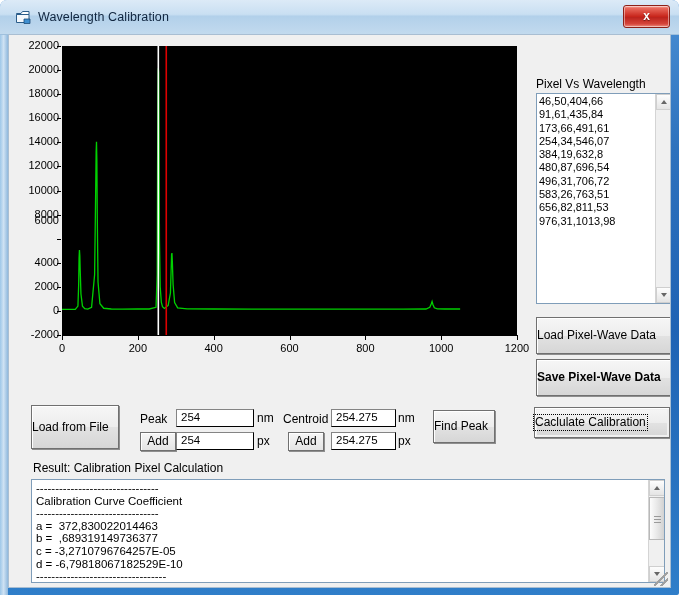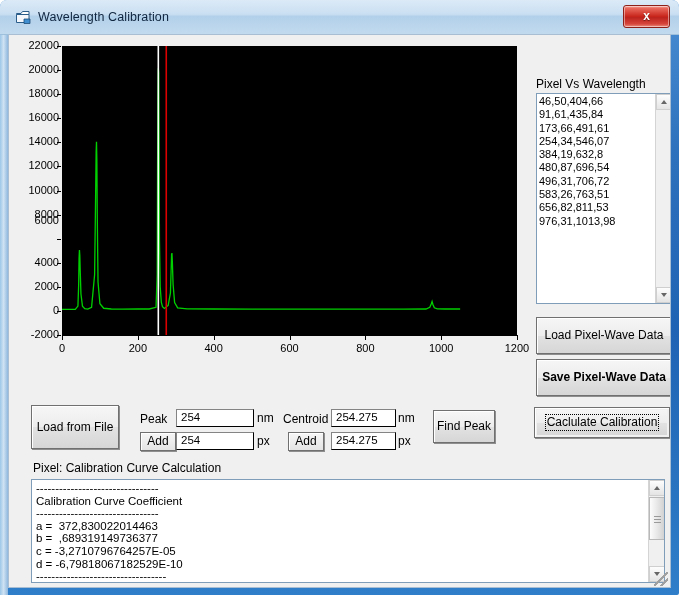--- a/index.html
+++ b/index.html
@@ -137,21 +137,21 @@
     width:7px; height:7px;
     background: repeating-linear-gradient(to bottom,#9a9a9a 0 1px,transparent 1px 3px);
   }
   
   .btn {
     position: absolute;
     background: linear-gradient(to bottom,#f6f6f6 0%, #ededed 50%, #e2e2e2 51%, #d6d6d6 100%);
     border: 1px solid #707070;
     box-sizing: border-box;
     font-size: 12px; color: #000;
-    display: flex; align-items: center; justify-content: center;
+    display: flex; align-items: center; justify-content: flex-start;
     text-align: center;
     box-shadow: inset 1px 1px 0 #ffffff, 1px 1px 0 #8e8e8e;
     cursor: default;
     line-height: 13px;
   }
   .btn.focus { box-shadow: inset 1px 1px 0 #ffffff, 1px 1px 0 #8e8e8e, inset 0 0 0 2px #f0f0f0; }
   .btn.focus .inner { outline: 1px dotted #000; outline-offset: 1px; display:block; }
   #btn-load-pw  { left: 527px; top: 282px; width: 136px; height: 37px; }
   #btn-save-pw  { left: 527px; top: 324px; width: 136px; height: 37px; font-weight: bold; }
   #btn-calc     { left: 525px; top: 372px; width: 136px; height: 31px; }
@@ -321,21 +321,21 @@
     <div class="lbl" style="left:389px; top:376px;">nm</div>
 
     <div class="btn-sm" style="left:279px; top:397px;">Add</div>
     <div class="fld" style="left:322px; top:397px; width:65px;">254.275</div>
     <div class="lbl" style="left:389px; top:399px;">px</div>
 
     <div class="btn" id="btn-findpeak">
       <span class="inner">Find Peak</span>
     </div>
 
-    <div id="result-label">Pixel: Calibration Curve Calculation</div>
+    <div id="result-label">Result: Calibration Pixel Calculation</div>
     <div id="result-box">
       <div id="result-text">--------------------------------
 Calibration Curve Coefficient
 --------------------------------
 a =  372,830022014463
 b =  ,689319149736377
 c = -3,2710796764257E-05
 d = -6,79818067182529E-10
 ----------------------------------
 Pixel, RealWave, CalWave, Error

